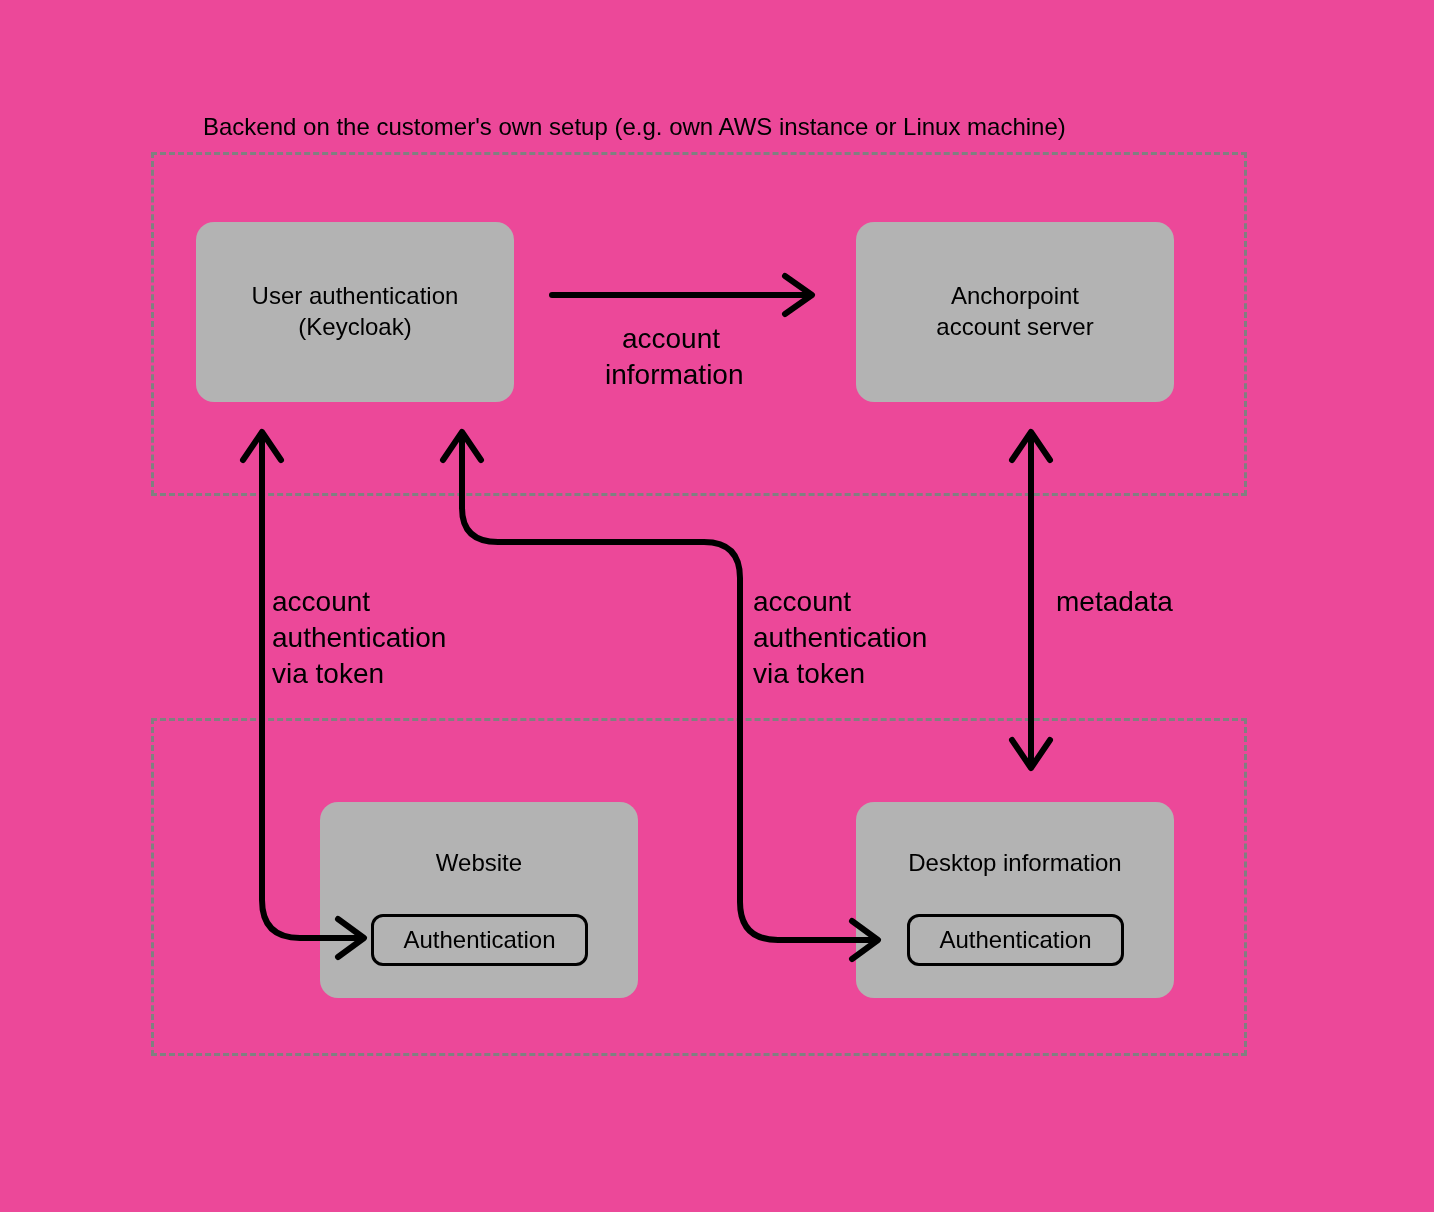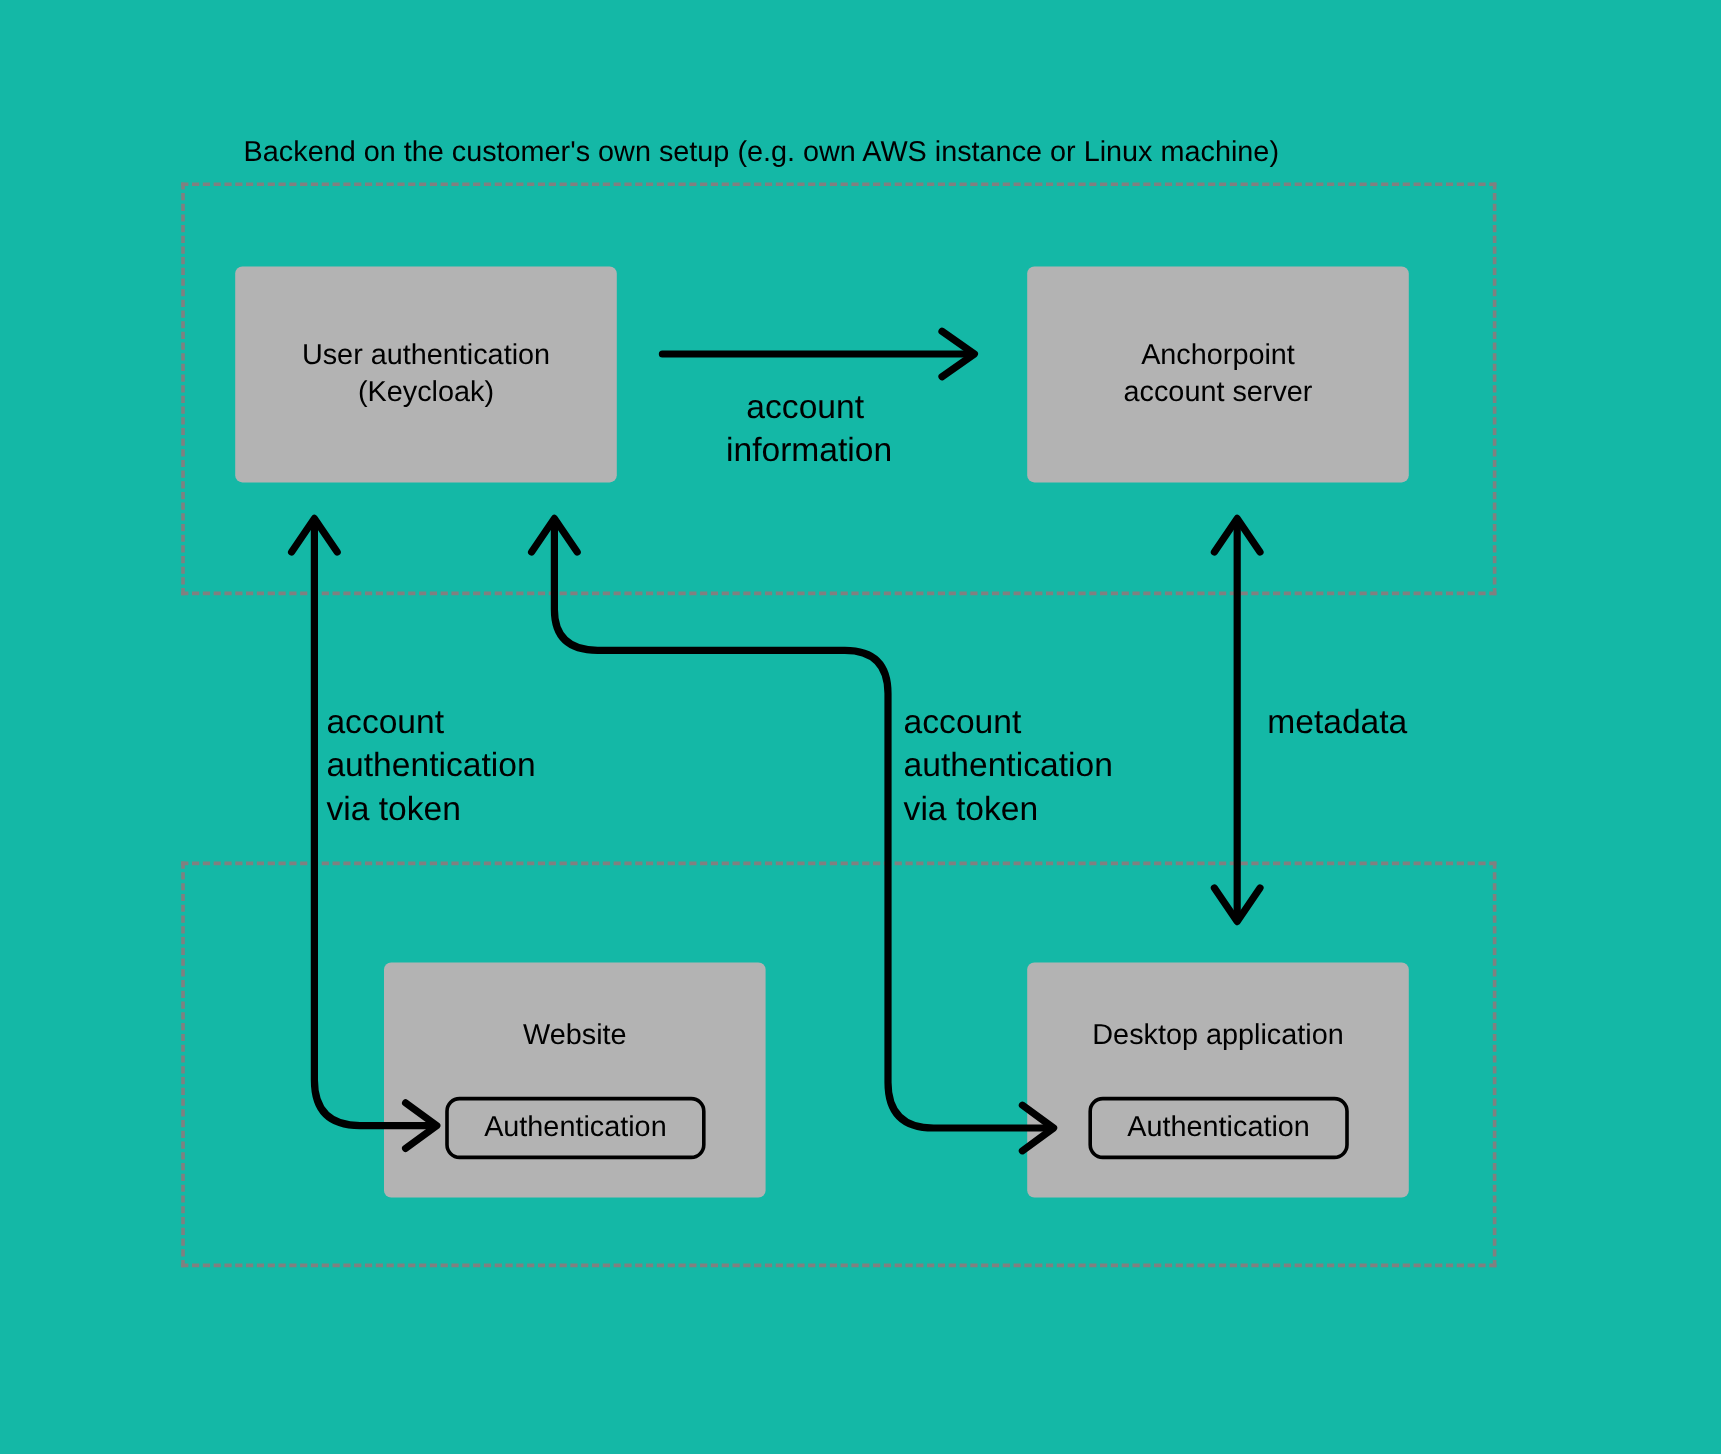--- a/index.html
+++ b/index.html
@@ -9,21 +9,21 @@
     background: #ffffff;
   }
   body {
     font-family: "Liberation Sans", sans-serif;
     -webkit-font-smoothing: antialiased;
   }
   #diagram-root {
     position: relative;
     width: 1434px;
     height: 1212px;
-    background: #14b8a6;
+    background: #ec4899;
     overflow: hidden;
   }
 
   
   .zone {
     position: absolute;
     border: 3px dashed #808080;
     box-sizing: border-box;
     background: transparent;
   }
@@ -54,21 +54,21 @@
   }
   #caption-frontend {
     left: 203px;
     top: 1071px;
   }
 
   
   .node-box {
     position: absolute;
     background: #b3b3b3;
-    border-radius: 6px;
+    border-radius: 18px;
     box-sizing: border-box;
     display: flex;
     flex-direction: column;
     align-items: center;
     justify-content: center;
   }
   .node-label {
     font-size: 24px;
     color: #000000;
     text-align: center;
@@ -198,21 +198,21 @@
   <div class="zone" id="zone-frontend"></div>
 
 
   <div class="node-box" id="box-website">
     <div class="node-label">Website</div>
   </div>
 
   <div class="auth-chip" id="chip-website-auth">Authentication</div>
 
   <div class="node-box" id="box-desktop-app">
-    <div class="node-label">Desktop application</div>
+    <div class="node-label">Desktop information</div>
   </div>
 
   <div class="auth-chip" id="chip-desktop-auth">Authentication</div>
 
   <div class="edge-label" id="label-account-information">account
 information</div>
 
   <div class="edge-label" id="label-auth-token-left">account
 authentication
 via token</div>

